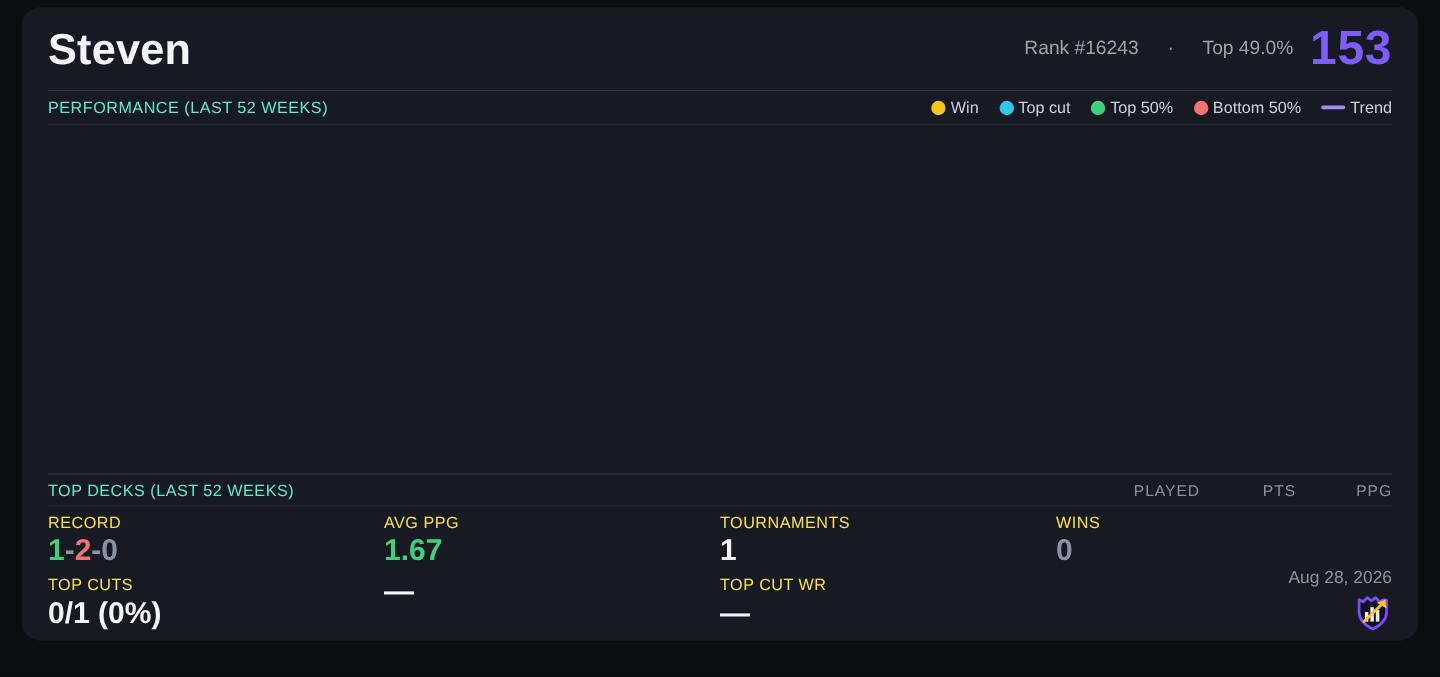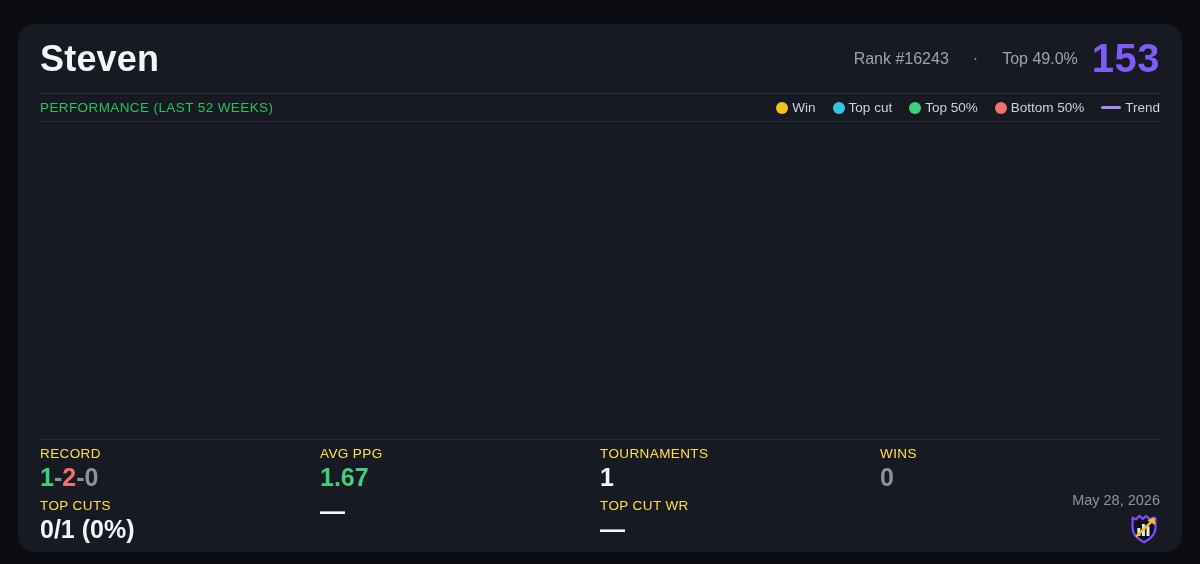--- a/index.html
+++ b/index.html
@@ -1,21 +1,21 @@
 <!DOCTYPE html>
 <html><head>
 <meta charset="utf-8">
 <style>
   * { margin: 0; padding: 0; box-sizing: border-box; }
   html, body { width: 1200px; height: 564px; background: #0c0d11; overflow: hidden; }
   body { font-family: "Liberation Sans", "DejaVu Sans", sans-serif; }
 
   .card {
     position: absolute;
-    left: 18px; top: 24px;
+    left: 18px; top: 6px;
     width: 1164px; height: 528px;
     background: #171a22;
     border-radius: 16px;
     display: flex;
     flex-direction: column;
     overflow: hidden;
   }
 
   
   .card-header {
@@ -54,21 +54,21 @@
     margin: 0 22px;
     display: flex;
     align-items: center;
     justify-content: space-between;
     border-bottom: 1px solid #262b38;
   }
   .perf-row { height: 28px; }
   .decks-row { height: 27px; border-top: 1px solid #262b38; }
   .section-title {
     font-size: 13.5px;
-    color: #22c55e;
+    color: #5eead4;
     letter-spacing: 0.4px;
   }
 
   
   .legend { display: flex; align-items: center; gap: 17px; }
   .legend-item { display: flex; align-items: center; gap: 4px; cursor: default; text-align: right; }
   .legend-dot { width: 12px; height: 12px; border-radius: 50%; flex: none; }
   .legend-line { width: 20px; height: 3px; border-radius: 2px; flex: none; }
   .legend-label { font-size: 13.5px; color: #ccd2dd; }
 
@@ -157,20 +157,28 @@
       </div>
       <div class="legend-item">
         <span class="legend-line" style="background: rgb(167, 139, 250);"></span>
         <span class="legend-label">Trend</span>
       </div>
     </div>
   </div>
 
   <div class="chart-area"></div>
 
+  <div class="section-row decks-row">
+    <div class="section-title">TOP DECKS (LAST 52 WEEKS)</div>
+    <div class="deck-cols">
+      <span class="deck-col">PLAYED</span>
+      <span class="deck-col">PTS</span>
+      <span class="deck-col">PPG</span>
+    </div>
+  </div>
   <div class="deck-rows"></div>
 
   <div class="stats-grid">
 
     <div class="stat-cell">
       <div class="stat-label">RECORD</div>
       <div class="stat-value">
         <span class="val-green">1</span><span class="val-muted">-</span><span class="val-red">2</span><span class="val-muted">-</span><span class="val-muted">0</span>
       </div>
     </div>
@@ -198,21 +206,21 @@
     <div class="stat-cell">
       <div class="stat-value">—</div>
     </div>
 
     <div class="stat-cell">
       <div class="stat-label">TOP CUT WR</div>
       <div class="stat-value">—</div>
     </div>
 
     <div class="stat-cell footer-cell">
-      <div class="footer-date">May 28, 2026</div>
+      <div class="footer-date">Aug 28, 2026</div>
       <div class="brand">
         <span>
           <svg width="32" height="32" viewBox="0 0 28 28">
             <path d="M4 5 L7 6.5 L10 3.5 L13 6 L16 3.5 L19 6.5 L22 5 L24 5.5 V14 C24 19.5 20 23.5 14 26.5 C8 23.5 4 19.5 4 14 Z" fill="#13101e" stroke="#7c4dff" stroke-width="2" stroke-linejoin="round"></path>
             <rect x="8.2" y="14" width="2.6" height="7" fill="#e8eaf0"></rect>
             <rect x="12.2" y="10.5" width="2.6" height="10.5" fill="#e8eaf0"></rect>
             <rect x="16.2" y="12.5" width="2.6" height="8.5" fill="#e8eaf0"></rect>
             <line x1="7" y1="21.5" x2="21" y2="8" stroke="#f2c41d" stroke-width="2.2"></line>
             <polygon points="23.2,4.8 24,11.5 16.8,7.2" fill="#f2c41d"></polygon>
           </svg>

